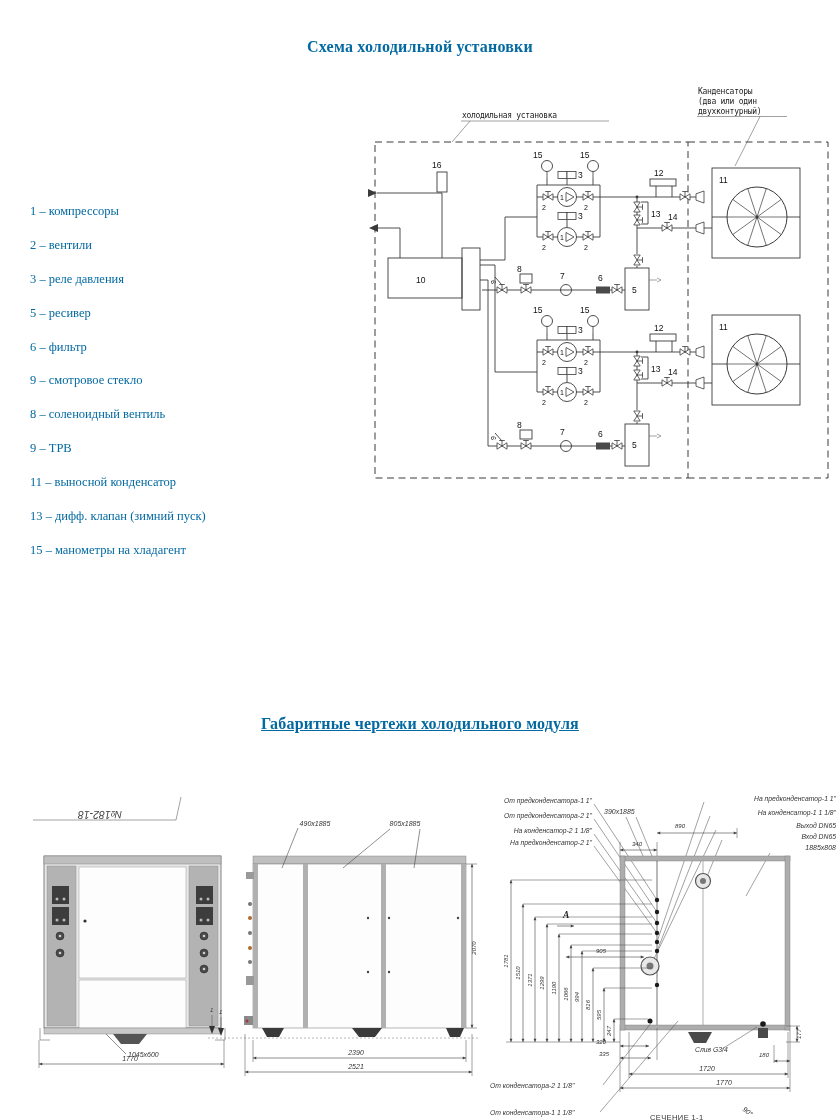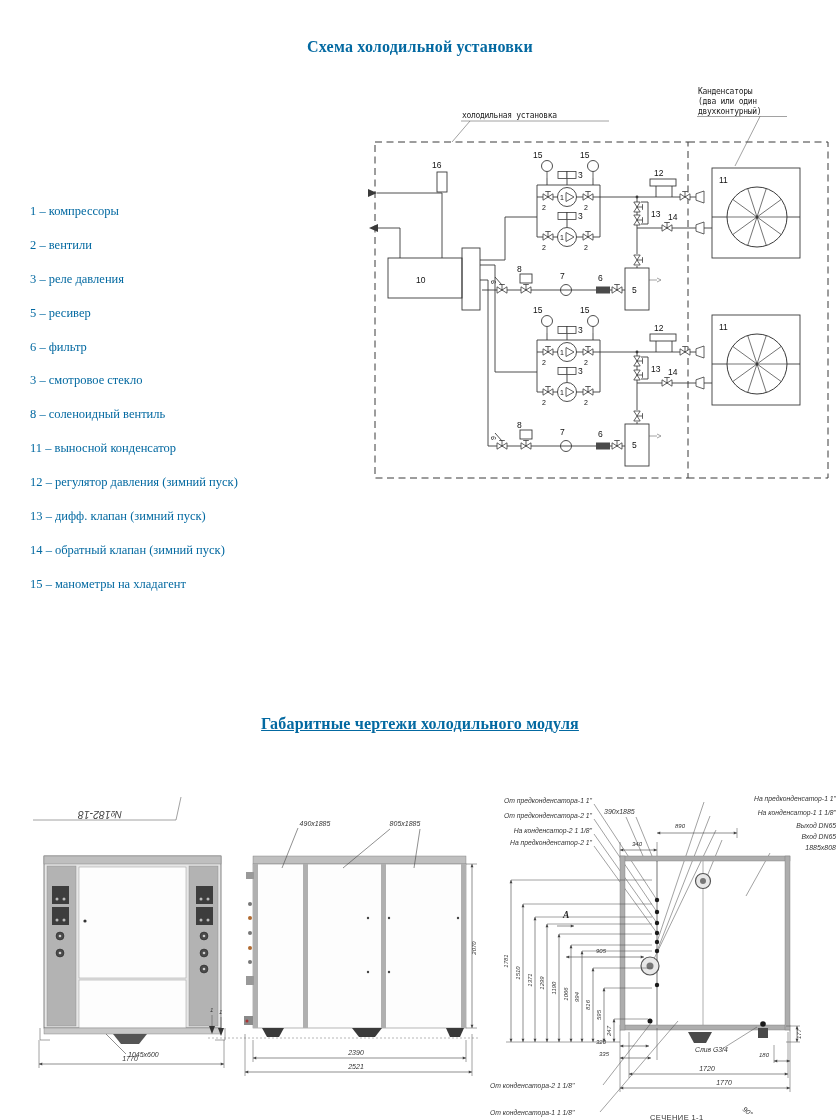--- a/index.html
+++ b/index.html
@@ -34,26 +34,25 @@
 <div class="page">
 
   <div class="doc-title" id="title1">Схема холодильной установки</div>
 
   <div class="legend">
     <div class="legend-item">1 – компрессоры</div>
     <div class="legend-item">2 – вентили</div>
     <div class="legend-item">3 – реле давления</div>
     <div class="legend-item">5 – ресивер</div>
     <div class="legend-item">6 – фильтр</div>
-    <div class="legend-item">3 – смотровое стекло</div>
+    <div class="legend-item">9 – смотровое стекло</div>
     <div class="legend-item">8 – соленоидный вентиль</div>
+    <div class="legend-item">9 – ТРВ</div>
     <div class="legend-item">11 – выносной конденсатор</div>
-    <div class="legend-item">12 – регулятор давления (зимний пуск)</div>
     <div class="legend-item">13 – дифф. клапан (зимний пуск)</div>
-    <div class="legend-item">14 – обратный клапан (зимний пуск)</div>
     <div class="legend-item">15 – манометры на хладагент</div>
   </div>
 
   <svg style="left:360px;top:58px" width="480" height="412" viewBox="360 58 480 412">
     <defs>
       <g id="valve">
           <path d="M-5,-3.2 L0,0 L-5,3.2 Z M5,-3.2 L0,0 L5,3.2 Z" fill="#fff" stroke="#3a3a3a" stroke-width=".8"></path>
           <line x1="0" y1="0" x2="0" y2="-5.5" stroke="#3a3a3a" stroke-width=".8"></line>
           <line x1="-2.8" y1="-5.5" x2="2.8" y2="-5.5" stroke="#3a3a3a" stroke-width=".8"></line>
         </g>

